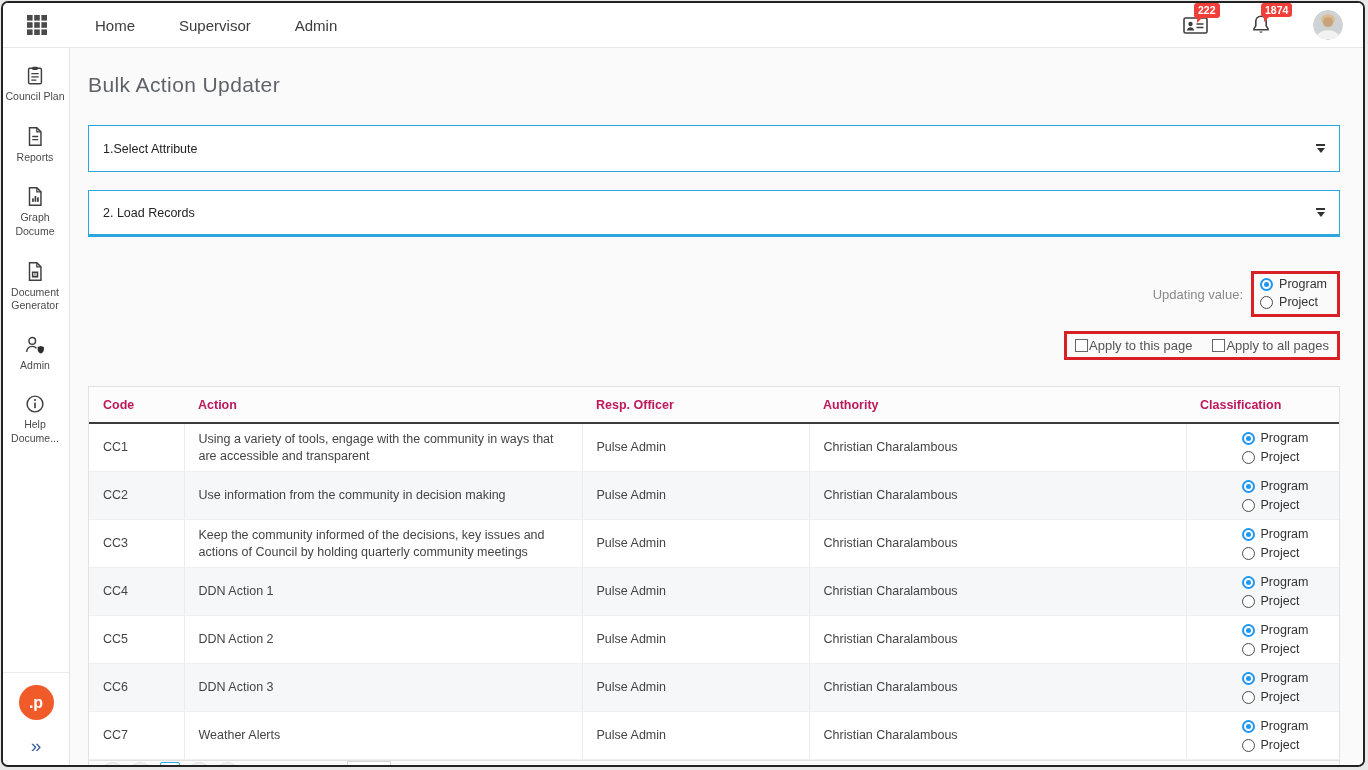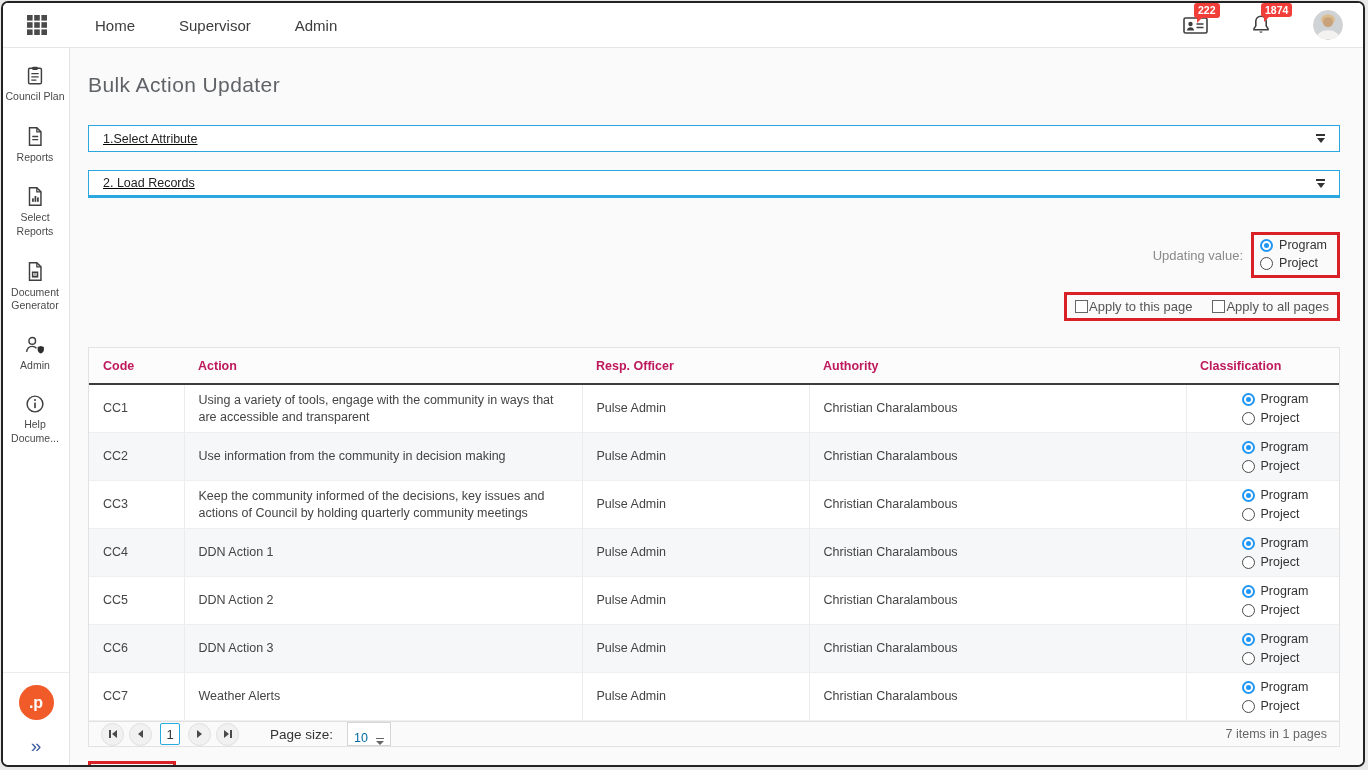--- a/index.html
+++ b/index.html
@@ -39,22 +39,22 @@
     font-size:16px; letter-spacing:0; cursor:pointer; }
   .expand { margin-top:16px; color:#3a5f9e; font-size:19px; cursor:pointer; line-height:1; }
 
   .main { flex:1; background:#fafafa; padding:0 23px 0 18px; display:flex;
     flex-direction:column; min-width:0; }
 
   .page-title { margin-top:25px; font-size:21px; color:#5f6368; letter-spacing:.4px; }
 
   
   .panels { margin-top:28px; }
-  .abar { height:27px; background:#fff; border:1px solid #2ba7df; display:flex;
-    align-items:center; justify-content:space-between; padding:12px 14px; cursor:pointer;text-decoration:underline; }
+  .abar { height:47px; background:#fff; border:1px solid #2ba7df; display:flex;
+    align-items:center; justify-content:space-between; padding:12px 14px; cursor:pointer; }
   .abar + .abar { margin-top:18px; border-bottom-width:3px;gap:20px; }
   .abar .txt { font-size:12.5px; color:#222; }
   .caret-bar { display:block; width:9px; height:2px; background:#333; margin:0 auto 2px; }
   .caret-tri { display:block; width:0; height:0; border-left:4.5px solid transparent;
     border-right:4.5px solid transparent; border-top:5px solid #333; margin:0 auto; }
   .caret-sm .caret-bar { width:8px; background:#666; height:1.5px; }
   .caret-sm .caret-tri { border-top-color:#666; border-top-width:4.5px;
     border-left-width:4px; border-right-width:4px; }
 
   
@@ -198,21 +198,21 @@
         <span class="lbl">Reports</span>
       </div>
       <div class="sb-item">
         <svg width="22" height="23" viewBox="0 0 24 24">
           <path d="M6 2.5h8l4.5 4.5v14.5H6z" fill="none" stroke="#3f3f3f" stroke-width="1.6"></path>
           <path d="M14 2.5v4.5h4.5" fill="none" stroke="#3f3f3f" stroke-width="1.4"></path>
           <rect x="8.8" y="14" width="1.9" height="3.8" fill="#3f3f3f"></rect>
           <rect x="11.5" y="11.5" width="1.9" height="6.3" fill="#3f3f3f"></rect>
           <rect x="14.2" y="13" width="1.9" height="4.8" fill="#3f3f3f"></rect>
         </svg>
-        <span class="lbl">Select Reports</span>
+        <span class="lbl">Graph Docume</span>
       </div>
       <div class="sb-item">
         <svg width="22" height="23" viewBox="0 0 24 24">
           <path d="M6 2.5h8l4.5 4.5v14.5H6z" fill="none" stroke="#3f3f3f" stroke-width="1.6"></path>
           <path d="M14 2.5v4.5h4.5" fill="none" stroke="#3f3f3f" stroke-width="1.4"></path>
           <rect x="8.6" y="12" width="7" height="6.6" fill="#3f3f3f"></rect>
           <text x="12.1" y="17.3" font-size="5.6" font-weight="bold" fill="#fff" text-anchor="middle" font-family="Liberation Sans, sans-serif">w</text>
         </svg>
         <span class="lbl">Document Generator</span>
       </div>

